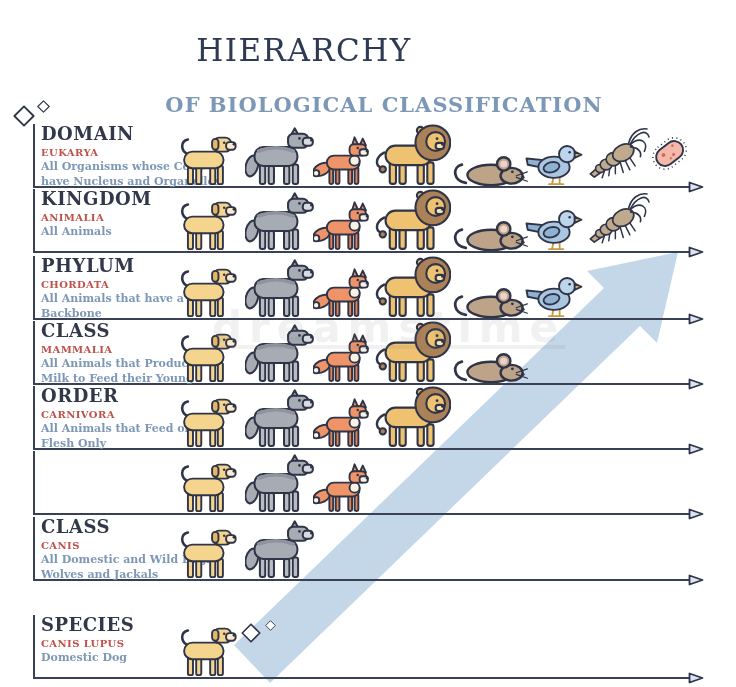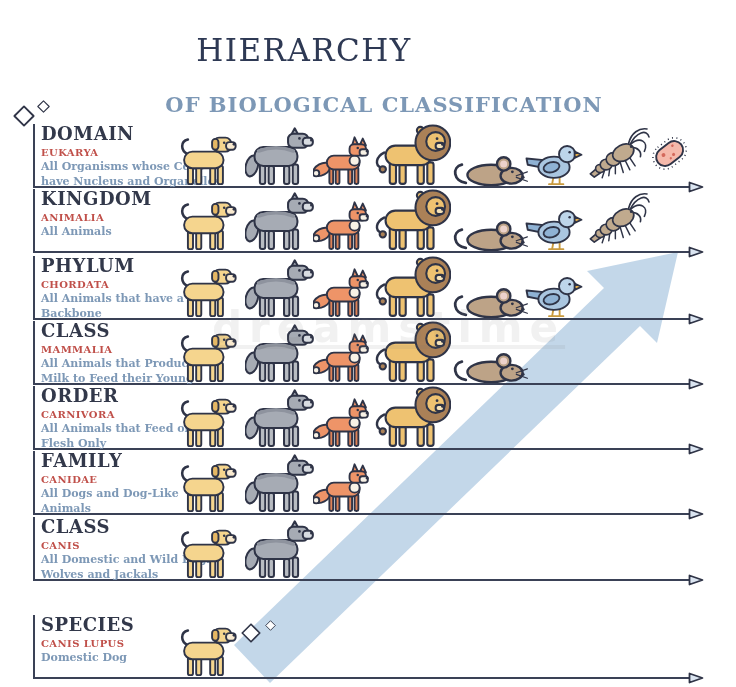--- a/index.html
+++ b/index.html
@@ -184,25 +184,20 @@
           <use href="#sym-wolf" xlink:href="#sym-wolf"></use>
         </svg>
         <svg class="animal" width="63" height="52" style="left: 278px; bottom: 0px;">
           <use href="#sym-fox" xlink:href="#sym-fox"></use>
         </svg>
         <svg class="animal" width="78" height="64" style="left: 338px; bottom: 0px;">
           <use href="#sym-lion" xlink:href="#sym-lion"></use>
         </svg>
       </div>
       <div class="row" style="top: 451px;">
-    <div class="row-text">
-      <div class="level">FAMILY</div>
-      <div class="taxon">CANIDAE</div>
-      <div class="desc">All Dogs and Dog-Like Animals</div>
-    </div>
     <svg class="arrowhead" width="16" height="12" viewBox="0 0 16 12">
       <polygon points="1.5,1.5 14.5,6 1.5,10.5" fill="#dbe5f1" stroke="#2f3447" stroke-width="1.8" stroke-linejoin="round"></polygon>
     </svg>
   <svg class="animal" width="64" height="56" style="left: 140px; bottom: 0px;">
           <use href="#sym-dog" xlink:href="#sym-dog"></use>
         </svg>
         <svg class="animal" width="70" height="59" style="left: 210px; bottom: 0px;">
           <use href="#sym-wolf" xlink:href="#sym-wolf"></use>
         </svg>
         <svg class="animal" width="63" height="52" style="left: 278px; bottom: 0px;">

